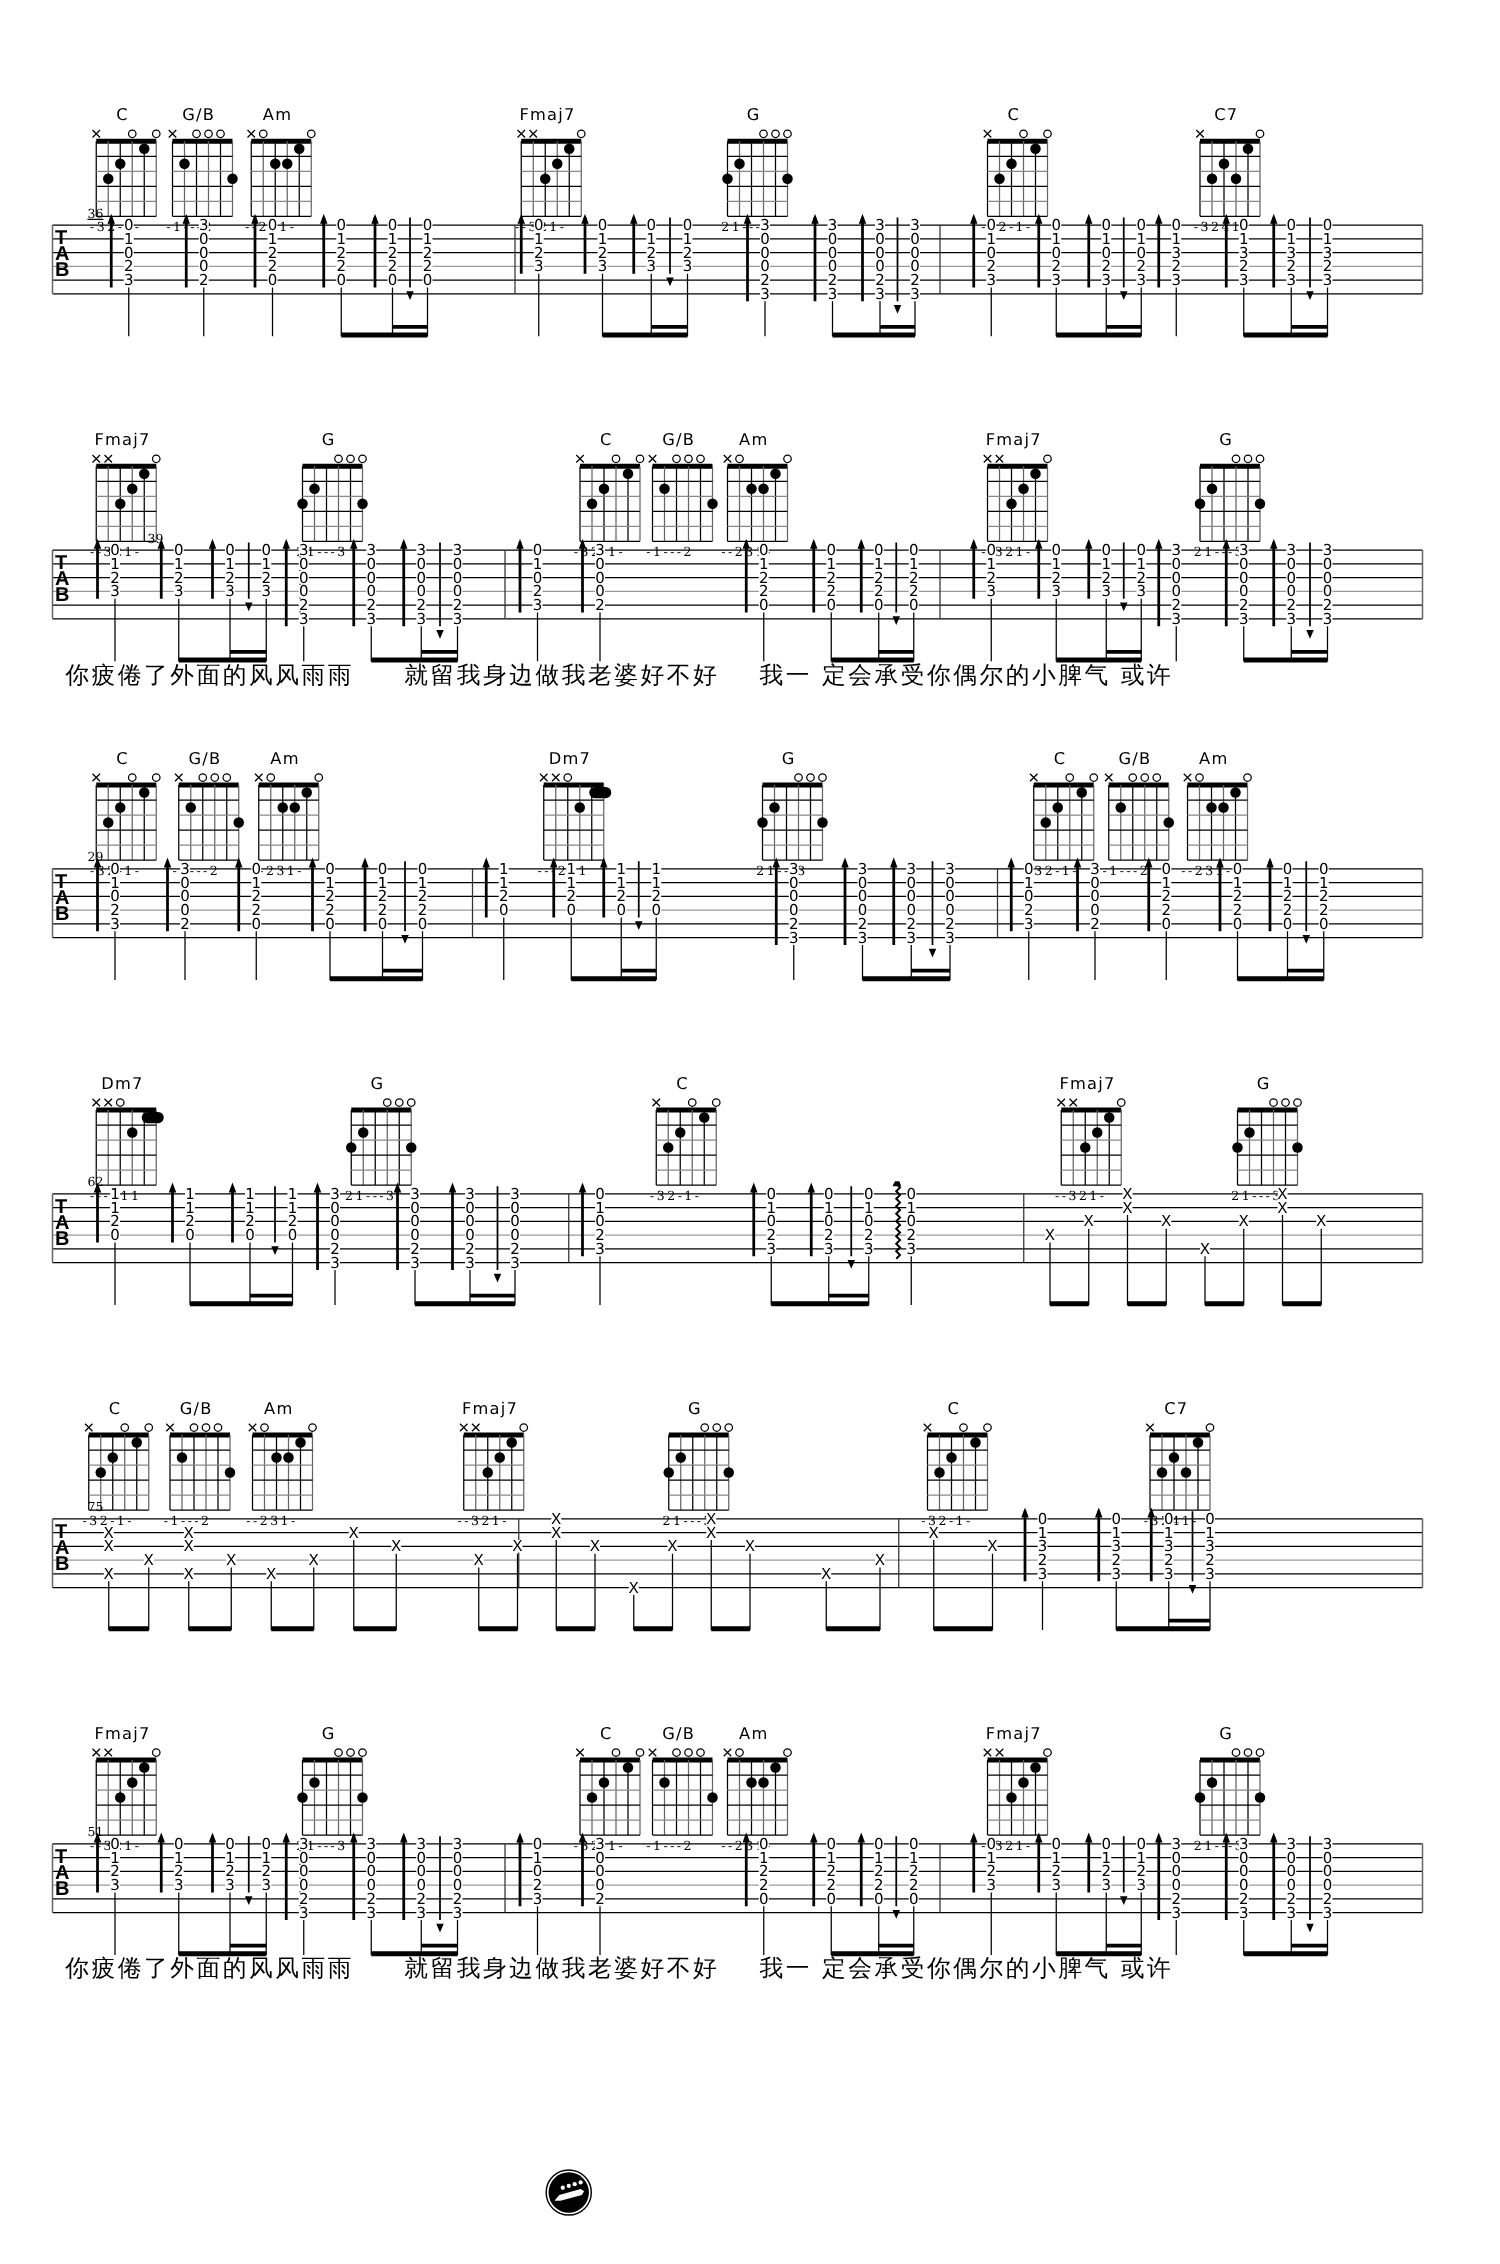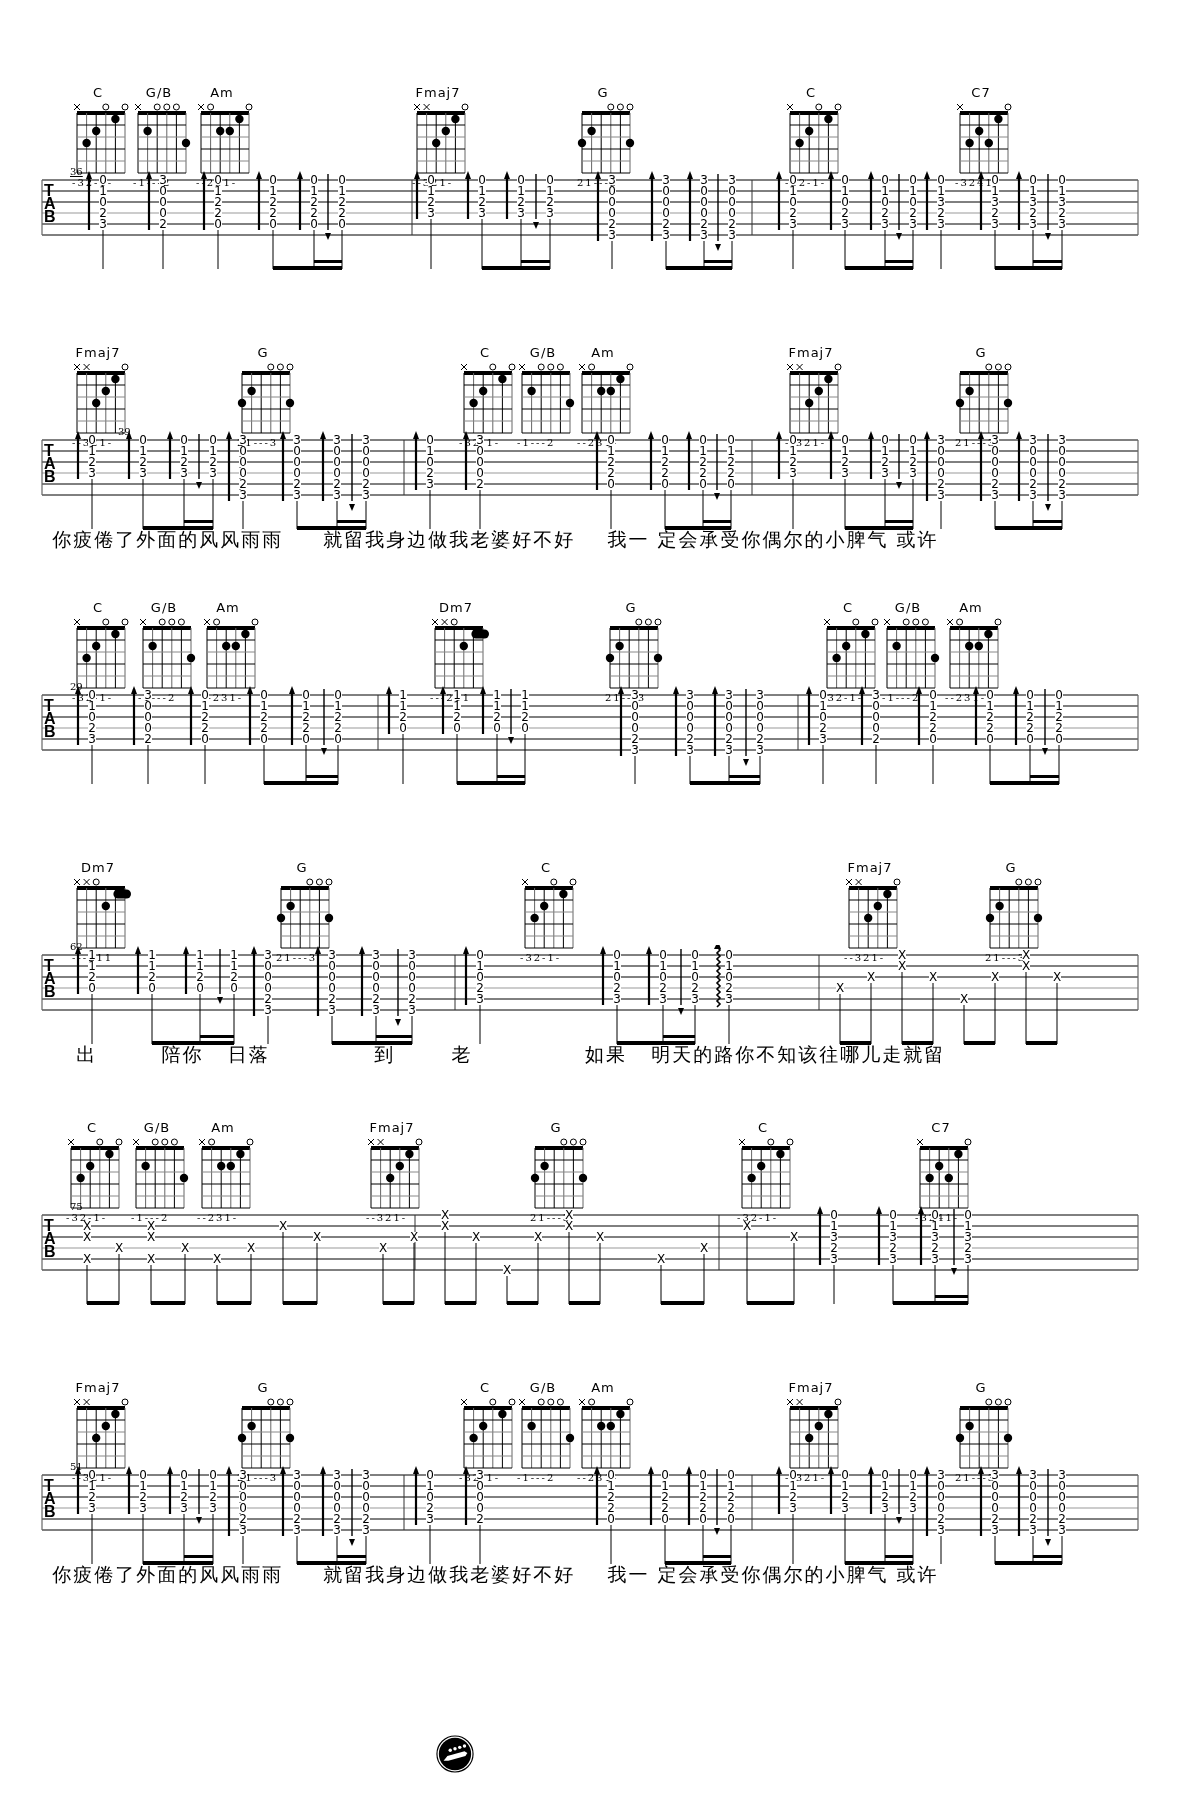--- a/index.html
+++ b/index.html
@@ -1854,21 +1854,20 @@
           <text x="1026" y="15" font-size="12" text-anchor="middle" font-family="DejaVu Sans, sans-serif">X</text>
           <line x1="1026" y1="17" x2="1026" y2="89" stroke="#000" stroke-width="1"></line>
           <rect x="1053" y="17" width="8" height="10" fill="#fff"></rect>
           <text x="1057" y="26" font-size="12" text-anchor="middle" font-family="DejaVu Sans, sans-serif">X</text>
           <line x1="1057" y1="28" x2="1057" y2="89" stroke="#000" stroke-width="1"></line>
           <rect x="1026" y="86" width="31" height="4" fill="#000"></rect>
         </g>
       </svg>
       <div class="tab-clef" style="left: 44px; top: 99px;">T<br>A<br>B</div>
       <div class="measure-no" style="left: 70px; top: 81px;">62</div>
-      <div class="lyrics" style="left: 20px; top: 182px;">       出        陪你   日落             到       老              如果   明天的路你不知该往哪儿走就留</div>
     </div>
     <div class="system" style="top: 1120px; height: 260px;">
       <div class="chord" style="left: 66px; top: 0px;">
         <div class="chord-name" style="left: -14px; top: 0px;">C</div>
         <svg width="58" height="90" style="left:0px;top:14px">
           <g transform="translate(5,14)">
             <path d="M-3,-9 L3,-3 M3,-9 L-3,-3" stroke="#000" stroke-width="1"></path>
             <circle cx="28.799999999999997" cy="-6" r="3" fill="none" stroke="#000" stroke-width="1"></circle>
             <circle cx="48" cy="-6" r="3" fill="none" stroke="#000" stroke-width="1"></circle>
             <rect x="0" y="-2" width="48" height="4" fill="#000"></rect>

